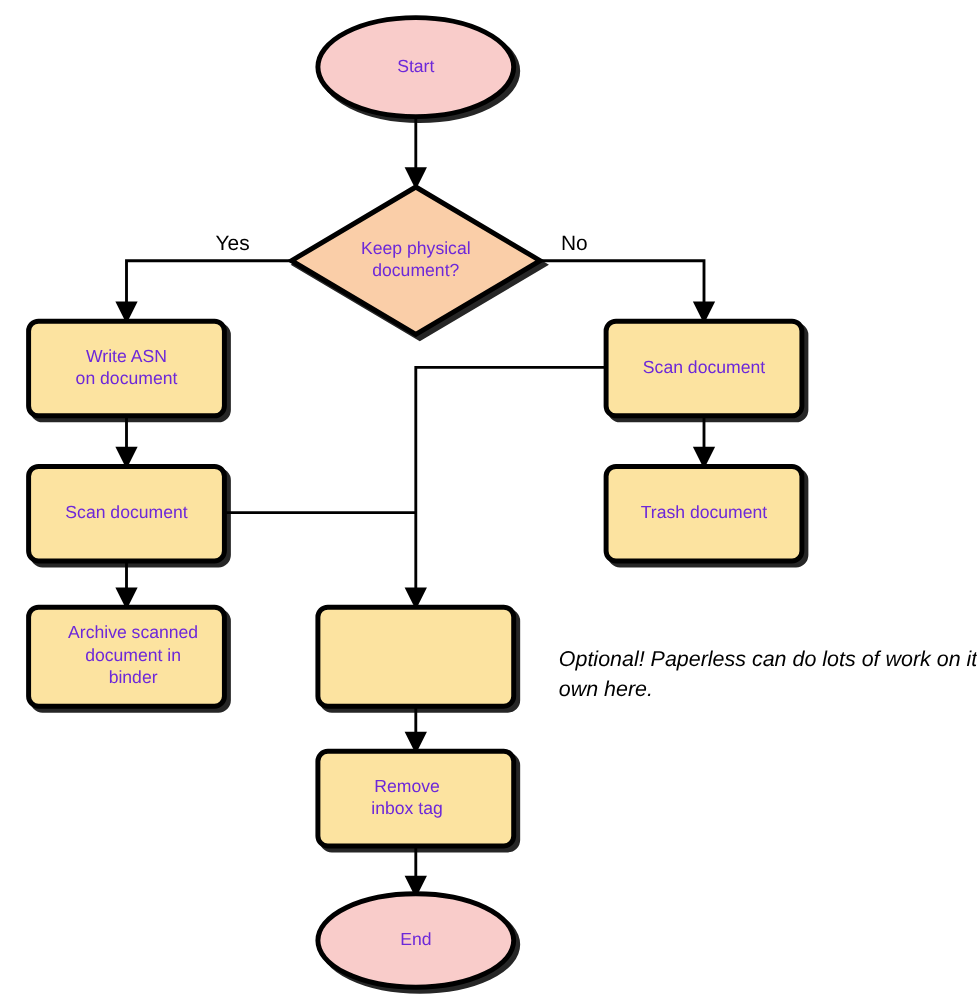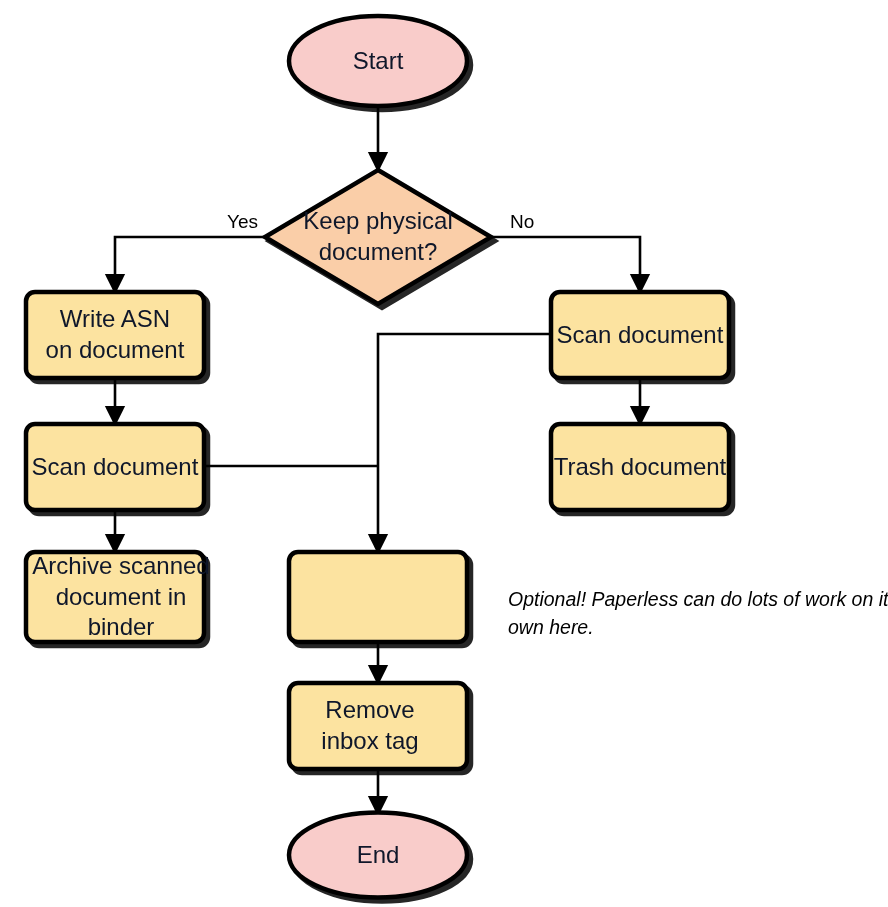--- a/index.html
+++ b/index.html
@@ -25,23 +25,23 @@
     top: 0;
     width: 888px;
     height: 907px;
   }
   .node-label {
     position: absolute;
     display: flex;
     align-items: center;
     justify-content: center;
     text-align: center;
-    color: #0f172a;
+    color: #6d28d9;
     font-family: "Liberation Sans", sans-serif;
-    font-size: 24px;
+    font-size: 16px;
     line-height: 1.28;
     white-space: pre-line;
     pointer-events: none;
   }
   .edge-label {
     position: absolute;
     color: #000000;
     font-family: "Liberation Sans", sans-serif;
     font-size: 19px;
     line-height: 1.2;
@@ -141,19 +141,19 @@
   <div class="node-label" style="left:551px; top:292px; width:178px; height:86px;">Scan document</div>
 
   <div class="node-label" style="left:551px; top:424px; width:178px; height:86px;">Trash document</div>
 
 
   <div class="node-label" style="left:281px; top:683px; width:178px; height:86px;">Remove
 inbox tag</div>
 
   <div class="node-label" style="left:289px; top:813px; width:178px; height:85px;">End</div>
 
-  <div class="edge-label" style="left:227px; top:211px;">Yes</div>
+  <div class="edge-label" style="left:196px; top:211px;">Yes</div>
 
   <div class="edge-label" style="left:510px; top:211px;">No</div>
 
   <div class="annotation" style="left:483px; top:586px; width:405px;">Optional! Paperless can do lots of work on its own here.</div>
 
 </div>
 
 </body></html>

